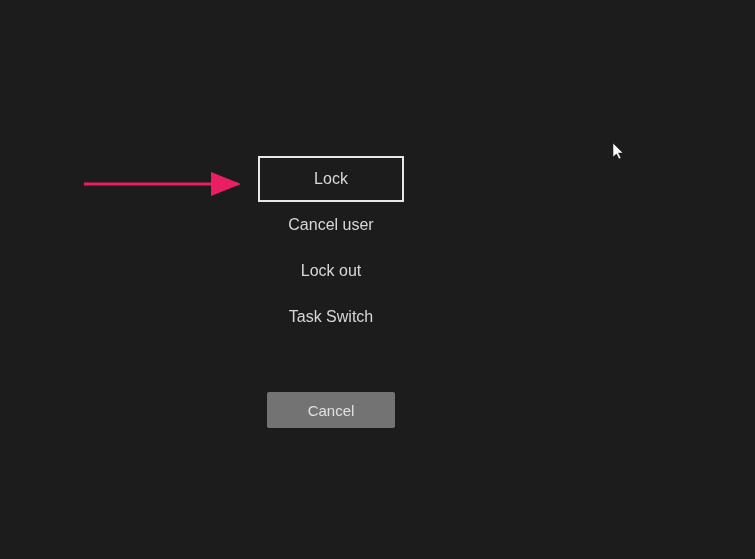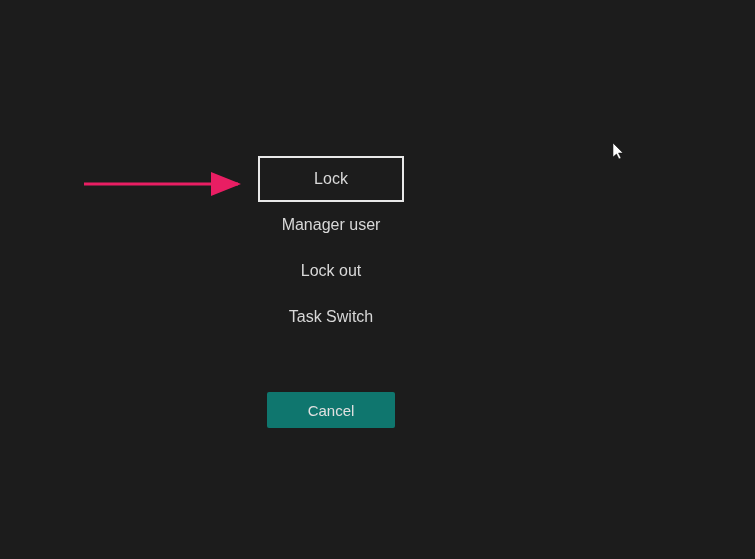--- a/index.html
+++ b/index.html
@@ -36,21 +36,21 @@
     .menu-item.selected {
       border: 2px solid #e8e8e8;
       padding: 12px 10px;
     }
     .cancel-button {
       position: absolute;
       left: 267px;
       top: 392px;
       width: 128px;
       height: 36px;
-      background: #0f766e;
+      background: #737373;
       color: #e0e0e0;
       border: none;
       font-size: 15px;
       font-weight: 300;
       font-family: inherit;
       cursor: pointer;
       border-radius: 2px;
       text-align: center;
     }
     .annotation-arrow {
@@ -67,21 +67,21 @@
     }
   </style>
 </head>
 <body>
 
 <div class="menu-container">
   <button class="menu-item selected">
     <span>Lock</span>
   </button>
   <button class="menu-item">
-    <span>Manager user</span>
+    <span>Cancel user</span>
   </button>
   <button class="menu-item">
     <span>Lock out</span>
   </button>
   <button class="menu-item">
     <span>Task Switch</span>
   </button>
 </div>
 
 <button class="cancel-button">

